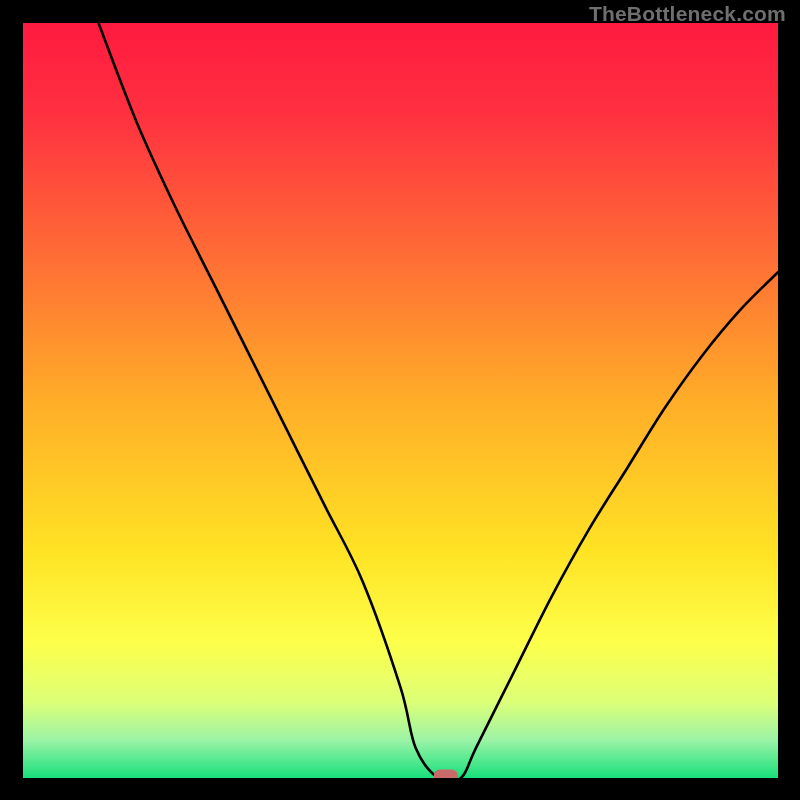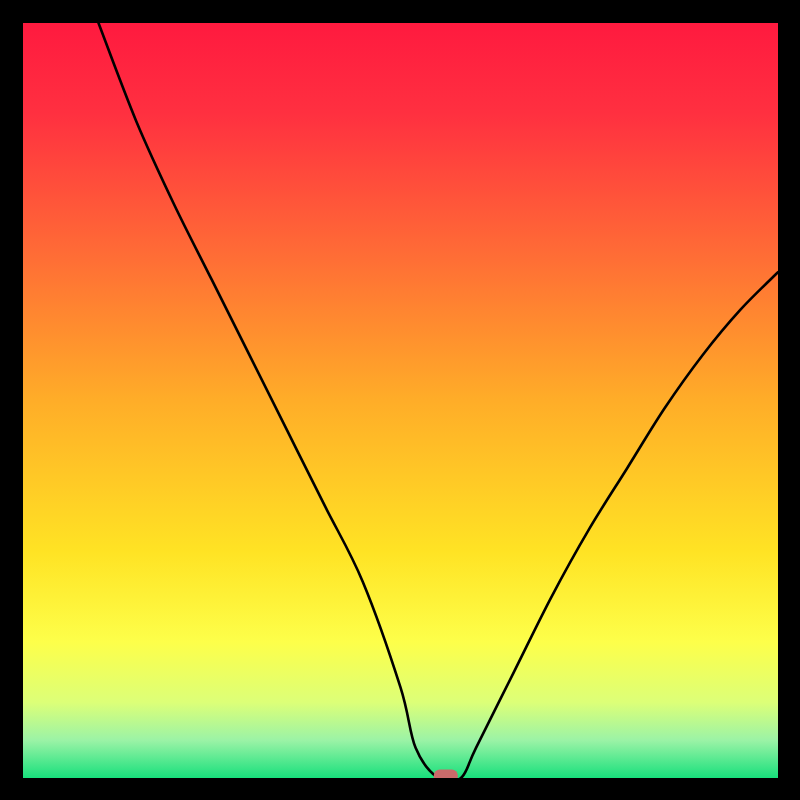--- a/index.html
+++ b/index.html
@@ -37,20 +37,21 @@
   .plot svg {
     display: block;
     width: 755px;
     height: 755px;
   }
 </style>
 </head>
 <body>
 
 <div class="container">
+  <div class="watermark">TheBottleneck.com</div>
 
   <div class="plot">
     <svg viewBox="0 0 755 755">
       <defs>
         <linearGradient id="bg-grad" x1="0" y1="0" x2="0" y2="1">
 
         <stop offset="0%" stop-color="#ff1a3f"></stop>
             <stop offset="12%" stop-color="#ff3040"></stop>
             <stop offset="30%" stop-color="#ff6a36"></stop>
             <stop offset="50%" stop-color="#ffad28"></stop>

